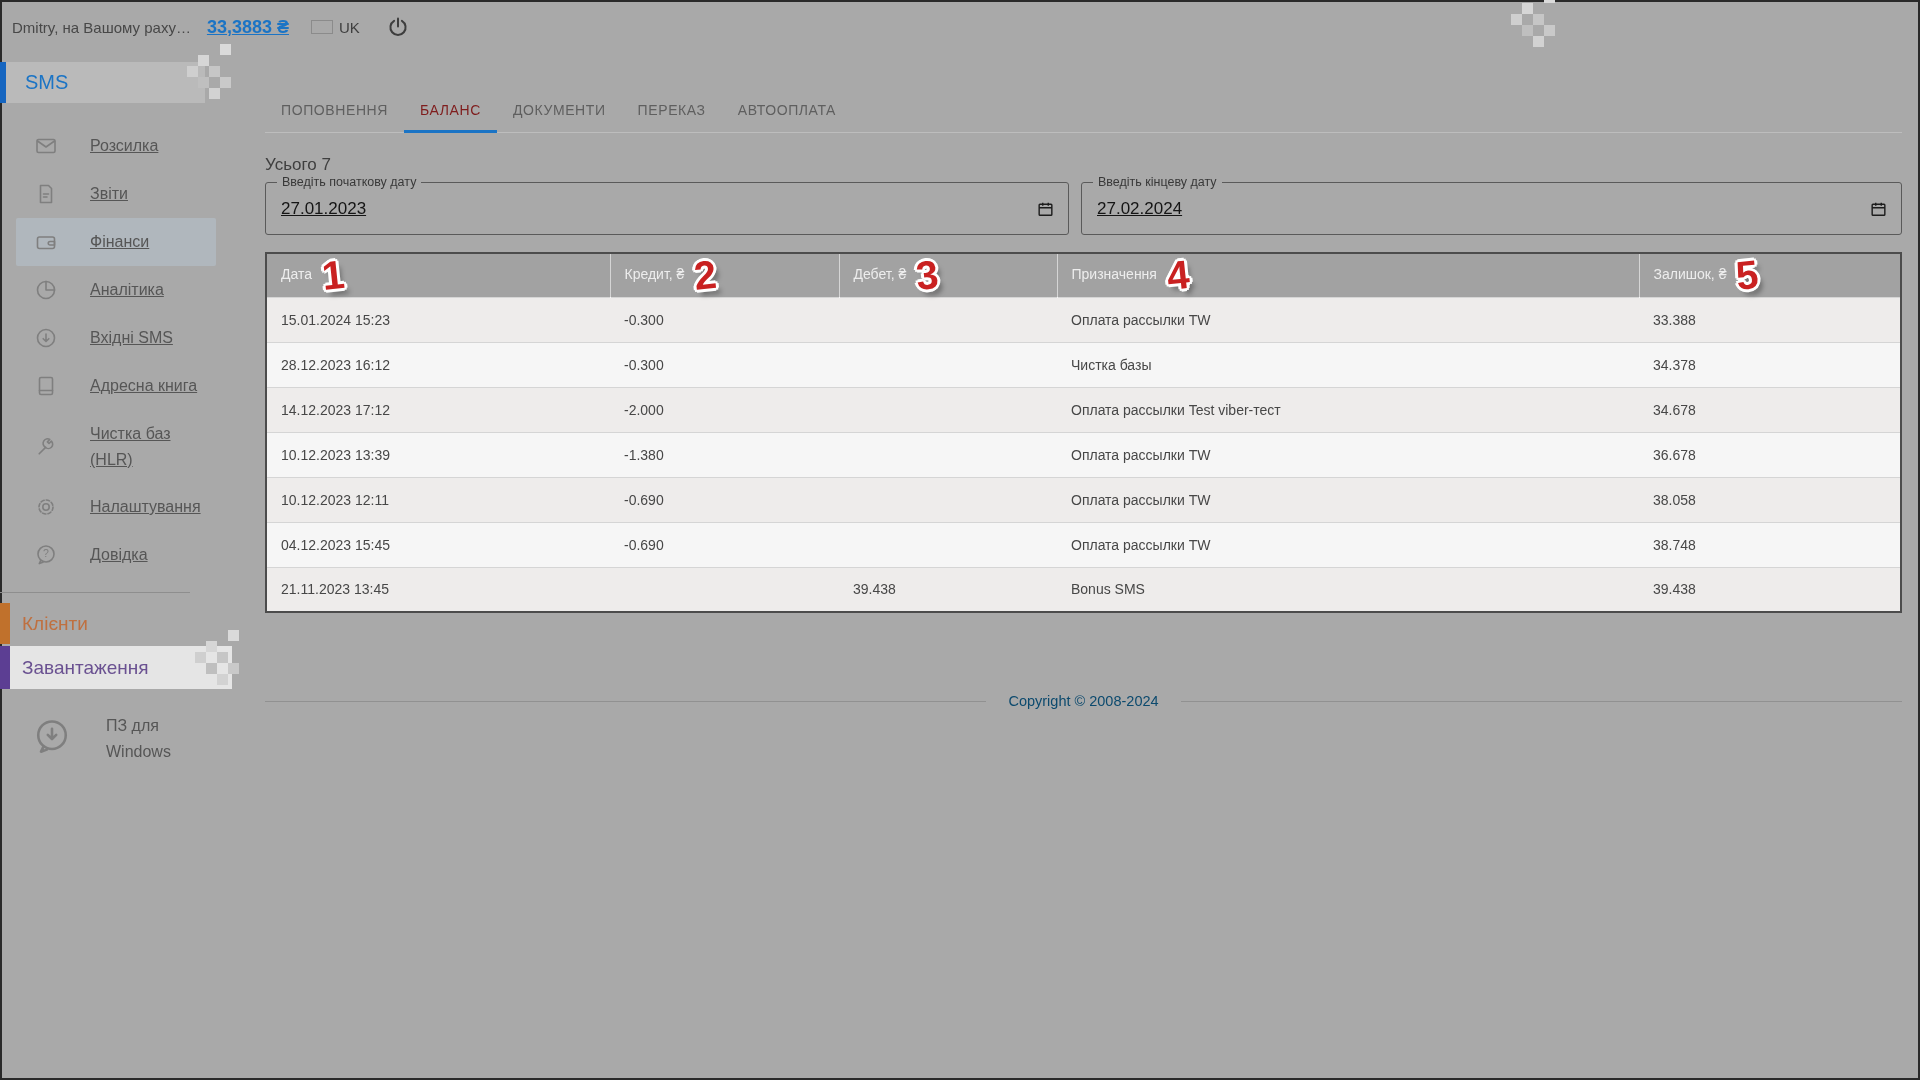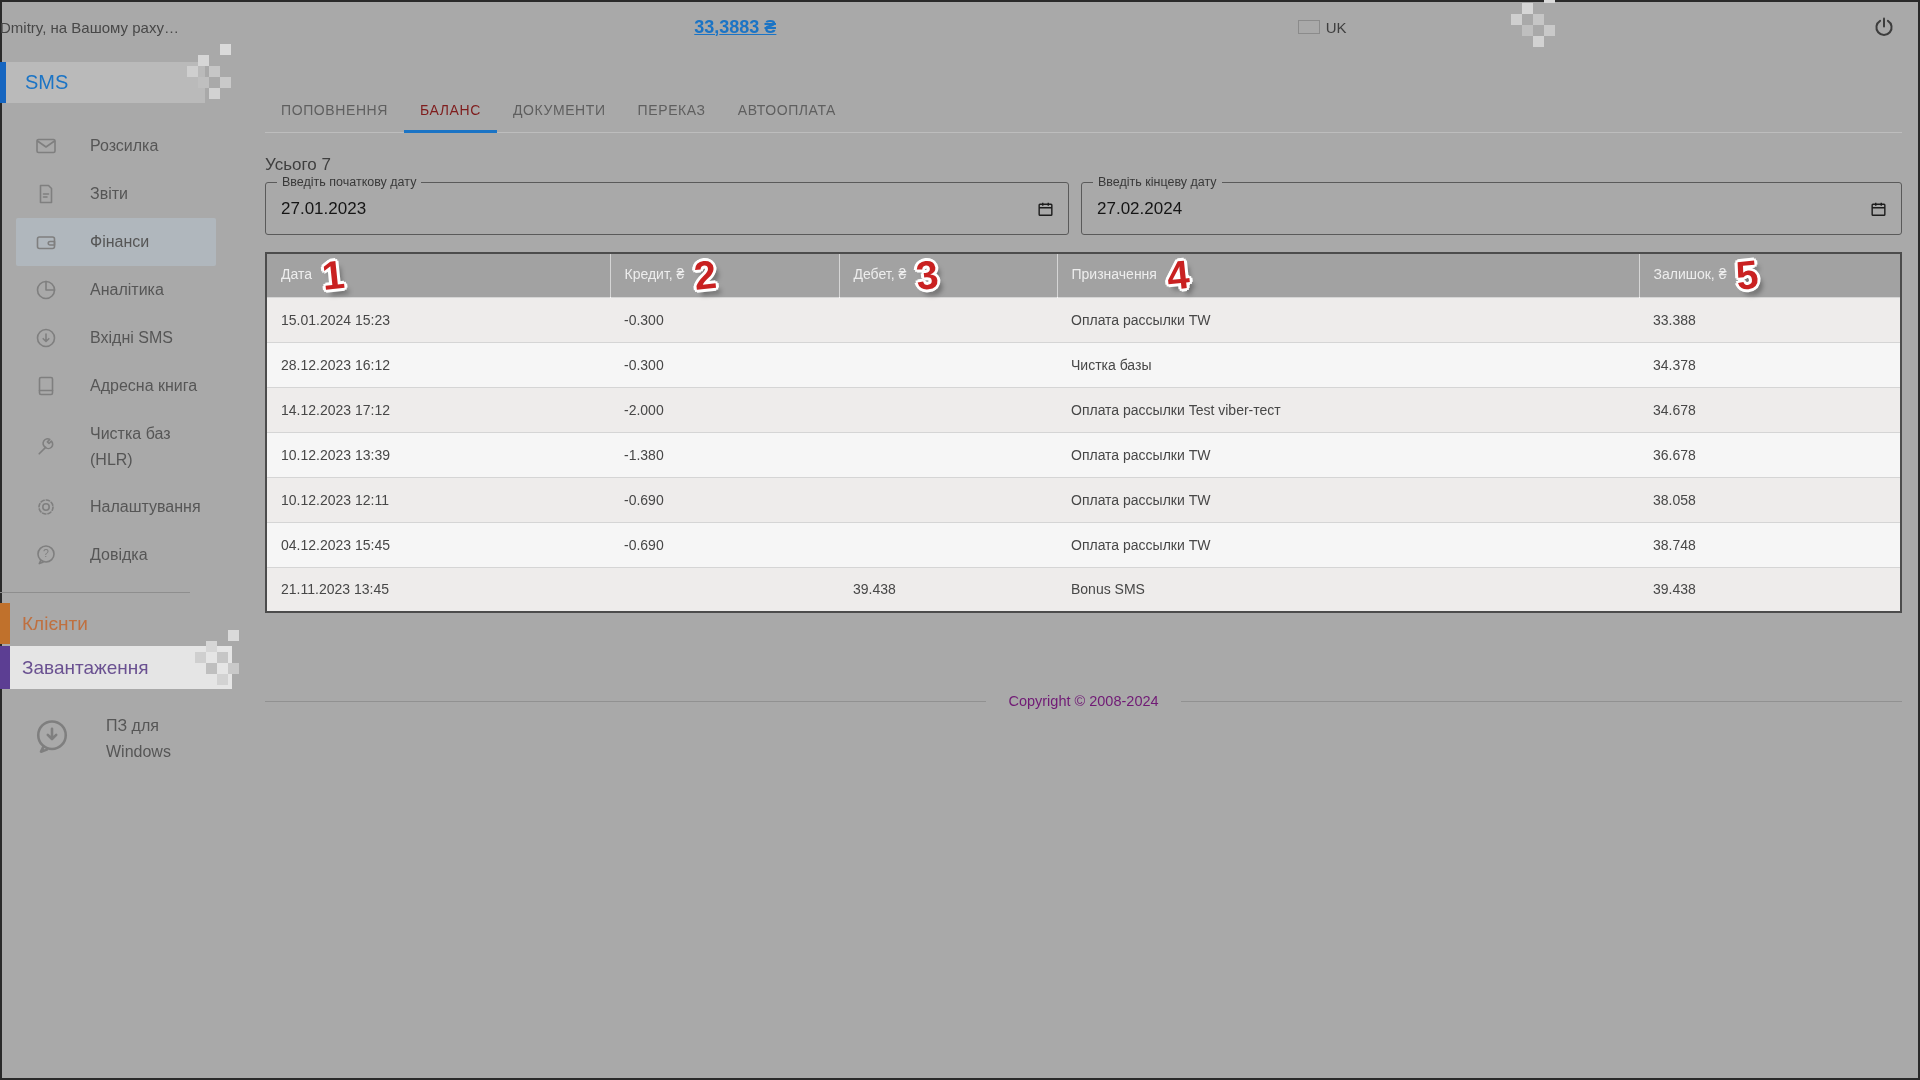--- a/index.html
+++ b/index.html
@@ -10,22 +10,22 @@
   }
   .window { position:relative; width:1920px; height:1080px; background:#a9a9a9;
             box-shadow: inset 0 0 0 2px #2a2a2a; }
 
   
   .pixels { position:absolute; width:11px; height:11px; background:#cfcfcf; pointer-events:none;
     box-shadow: 11px -11px 0 #d6d6d6, 22px 0 0 #c6c6c6, 11px 11px 0 #bfbfbf,
                 33px -22px 0 #dadada, 33px 11px 0 #c9c9c9, 22px 22px 0 #d2d2d2; }
 
   
-  .topbar { position:absolute; top:0; left:0; right:0; height:54px;
-            display:flex; align-items:center; justify-content:space-between; }
+  .topbar { position:absolute; top:0; left:12px; right:0; height:54px;
+            display:flex; align-items:center; justify-content:flex-start; }
   .topbar .pixels { top:14px; right:398px; }
   .user-text { font-size:15px; color:#484848; margin-right:16px; }
   .balance-link { font-weight:bold; color:#1b74c5; text-decoration:underline;
                   margin-right:22px; cursor:pointer; white-space:nowrap; }
   .balance-whole { font-size:18px; }
   .balance-frac  { font-size:18px; }
   .flag { width:22px; height:14px; display:inline-block; margin-right:6px; border:1px solid #8b8b8b; }
   .flag .b { height:50%; background:#3c66a0; }
   .flag .y { height:50%; background:#cdb53e; }
   .lang-wrap { display:flex; align-items:center; margin-right:26px; cursor:pointer; }
@@ -41,21 +41,21 @@
   .brand-bg { position:absolute; left:6px; top:0; bottom:0; width:199px; background:#bababa; }
   .brand-bar { position:absolute; left:0; top:0; bottom:0; width:6px; background:#1565c0; }
   .brand-label { position:relative; margin-left:25px; font-size:20px; color:#1b74c5; }
   .brand .pixels { top:4px; right:34px; }
 
   .nav { margin-top:19px; }
   .nav-item { display:flex; align-items:center; min-height:48px; padding-left:34px; cursor:pointer; }
   .nav-item.active { background:#b0b7bd; margin-left:16px; padding-left:18px; width:200px; border-radius:2px; }
   .nav-item .ic { width:24px; height:24px; flex:0 0 24px; display:flex; }
   .nav-item .ic svg { stroke:#7f7f7f; fill:none; stroke-width:1.6; stroke-linecap:round; stroke-linejoin:round; }
-  .nav-label { margin-left:32px; font-size:16px; color:#565656; line-height:26px; }
+  .nav-label { margin-left:32px; font-size:16px; color:#565656; line-height:26px;text-decoration:underline; }
 
   .side-divider { margin:13px 42px 0 0; border-top:1px solid #8e8e8e; }
   .side-section { position:relative; height:41px; display:flex; align-items:center; margin-top:10px; cursor:pointer; }
   .side-section .bar { position:absolute; left:0; top:0; bottom:0; width:10px; }
   .side-section .sec-label { margin-left:22px; font-size:19px; }
   .sec-clients .bar { background:#c0712c; }
   .sec-clients .sec-label { color:#bf7040; }
   .sec-downloads { background:#e5e5e5; margin-top:2px; height:43px; }
   .sec-downloads .bar { background:#5c3e93; }
   .sec-downloads .sec-label { color:#6a5191; }
@@ -76,21 +76,21 @@
 
   .total { margin-top:22px; font-size:17px; color:#3f3f3f; height:26px; }
 
   .date-row { margin-top:1px; display:flex; gap:12px; height:53px; }
   .datefield { position:relative; border:1px solid #5a5a5a; border-radius:3px;
                display:flex; align-items:center; cursor:text; }
   .datefield.start { flex:0 0 804px; }
   .datefield.end { flex:1; }
   .datefield .df-label { position:absolute; top:-8px; left:11px; background:#a9a9a9;
                padding:0 5px; font-size:12.5px; color:#383838; line-height:14px; }
-  .datefield .df-value { margin-left:15px; font-size:17px; color:#151515; }
+  .datefield .df-value { margin-left:15px; font-size:17px; color:#151515;text-decoration:underline; }
   .datefield .cal { position:absolute; right:13px; top:50%; transform:translateY(-50%); cursor:pointer; display:flex; }
   .datefield .cal svg { stroke:#1d1d1d; fill:none; stroke-width:1.8; }
 
   
   .tx-table { margin-top:17px; width:1635px; border-collapse:collapse; table-layout:fixed;
               border:2px solid #4c4c4c; }
   .tx-table thead th { height:44px; background:#a2a2a2; font-weight:normal; text-align:left;
               padding-left:14px; font-size:14px; color:#ededed;
               border-right:1px solid rgba(255,255,255,.55); overflow:visible; white-space:nowrap; }
   .tx-table thead th:last-child { border-right:none; }
@@ -100,21 +100,21 @@
            text-shadow:-2px -2px 0 #fff, 2px -2px 0 #fff, -2px 2px 0 #fff, 2px 2px 0 #fff,
                        -3px 0 0 #fff, 3px 0 0 #fff, 0 -3px 0 #fff, 0 3px 0 #fff,
                        4px 6px 5px rgba(0,0,0,.35); }
   .tx-table tbody td { height:45px; padding-left:14px; font-size:14px; color:#474747;
               border-top:1px solid #d5d5d5; background:#f6f6f6; }
   .tx-table tbody tr:nth-child(odd) td { background:#eeeceb; }
 
   
   .footer { margin-top:80px; display:flex; align-items:center; }
   .footer .line { flex:1; border-top:1px solid #919191; }
-  .footer .copy { padding:0 22px; font-size:14.5px; color:#701a75; }
+  .footer .copy { padding:0 22px; font-size:14.5px; color:#0c4a6e; }
 </style>
 </head>
 <body>
 
 <div class="window">
 
   <header class="topbar">
     <i class="pixels"></i>
     <span class="user-text">Dmitry, на Вашому раху…</span>
     <a class="balance-link"><span class="balance-whole">33,</span><span class="balance-frac">3883 ₴</span></a>

